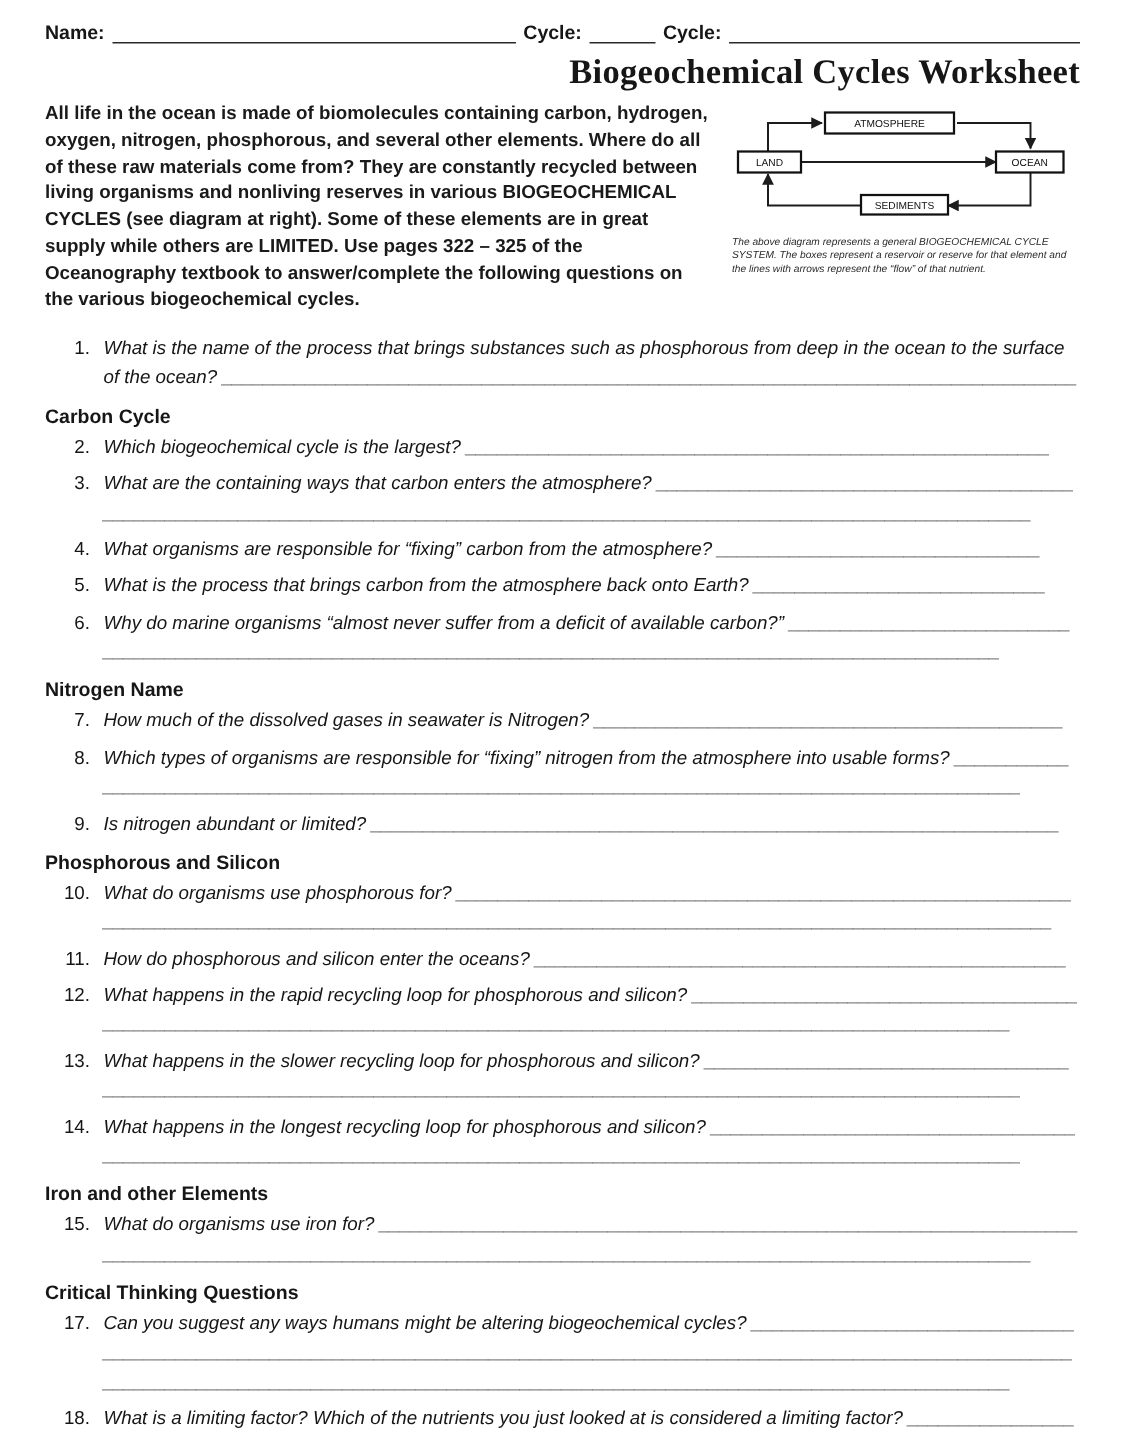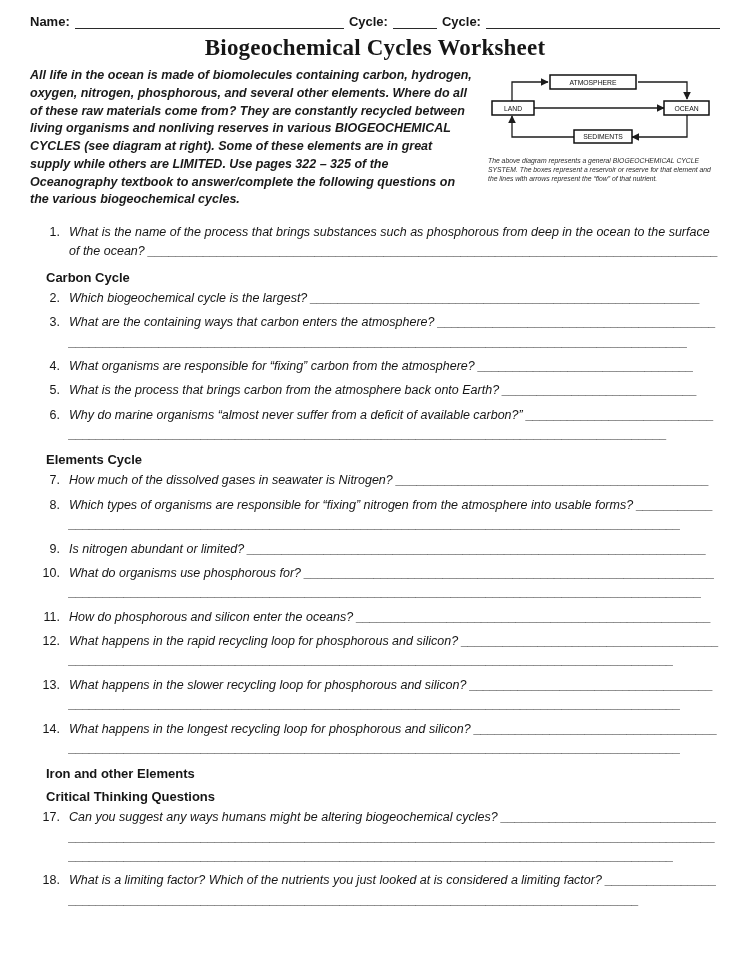--- a/index.html
+++ b/index.html
@@ -12,42 +12,42 @@
   .page { width:750px; min-height:970px; padding:14px 30px 8px 30px; background:#fff; }
 
   
   .header-row { display:flex; align-items:flex-end; font-size:13px; font-weight:bold; gap:5px; }
   .blank { display:inline-block; height:15px; border-bottom:1px solid #2a2a2a; }
   .name-blank { flex:1.15; }
   .period-blank { width:44px; }
   .date-blank { flex:1; }
 
   .title {
-    text-align:center;
+    text-align:right;
     font-family:"Liberation Serif", serif;
     font-size:23px; font-weight:bold;
     margin:6px 0 6px 0; letter-spacing:.2px;
   }
 
   
   .intro-row { display:flex; gap:12px; }
   .intro-text {
     flex:1; font-size:12.5px; line-height:1.42;
-    font-style:italic; font-weight:bold; color:#1a1a1a;
+    font-weight:bold; color:#1a1a1a;
     padding-right:4px;
   }
   .diagram-col { width:232px; flex-shrink:0; padding-top:4px; }
   .diagram-caption {
     font-size:6.8px; font-style:italic; line-height:1.3;
     color:#2a2a2a; margin-top:2px;
   }
 
   
   .questions { margin-top:14px; }
-  .section-header { font-size:13px; font-weight:bold; margin:8px 0 4px 16px; }
+  .section-header { font-size:13px; font-weight:bold; margin:8px 0 4px 0; }
   .question { display:flex; margin:2px 0 5px 0; font-size:12.5px; line-height:1.55; }
   .q-num { width:30px; flex-shrink:0; text-align:right; margin-right:9px; }
   .q-body { flex:1;font-style:italic; }
   .q-blank { word-break:break-all; overflow-wrap:anywhere; color:#1c1c1c; }
 
   svg text { font-family:"Liberation Sans", sans-serif; }
 </style>
 </head>
 <body>
 
@@ -113,33 +113,34 @@
         <span class="q-body"><span>What organisms are responsible for “fixing” carbon from the atmosphere?</span> <span class="q-blank">_______________________________</span></span>
       </div>
       <div class="question">
         <span class="q-num">5.</span>
         <span class="q-body"><span>What is the process that brings carbon from the atmosphere back onto Earth?</span> <span class="q-blank">____________________________</span></span>
       </div>
       <div class="question">
         <span class="q-num">6.</span>
         <span class="q-body"><span>Why do marine organisms “almost never suffer from a deficit of available carbon?”</span> <span class="q-blank">_________________________________________________________________________________________________________________</span></span>
       </div>
-      <div class="section-header">Elements Cycle</div>
+      <div class="section-header">Nitrogen Name</div>
       <div class="question">
         <span class="q-num">7.</span>
         <span class="q-body"><span>How much of the dissolved gases in seawater is Nitrogen?</span> <span class="q-blank">_____________________________________________</span></span>
       </div>
       <div class="question">
         <span class="q-num">8.</span>
         <span class="q-body"><span>Which types of organisms are responsible for “fixing” nitrogen from the atmosphere  into usable forms?</span> <span class="q-blank">___________________________________________________________________________________________________</span></span>
       </div>
       <div class="question">
         <span class="q-num">9.</span>
         <span class="q-body"><span>Is nitrogen abundant or limited?</span> <span class="q-blank">__________________________________________________________________</span></span>
       </div>
+      <div class="section-header">Phosphorous and Silicon</div>
       <div class="question">
         <span class="q-num">10.</span>
         <span class="q-body"><span>What do organisms use phosphorous for?</span> <span class="q-blank">______________________________________________________________________________________________________________________________________________________</span></span>
       </div>
       <div class="question">
         <span class="q-num">11.</span>
         <span class="q-body"><span>How do phosphorous and silicon enter the oceans?</span> <span class="q-blank">___________________________________________________</span></span>
       </div>
       <div class="question">
         <span class="q-num">12.</span>
@@ -147,20 +148,24 @@
       </div>
       <div class="question">
         <span class="q-num">13.</span>
         <span class="q-body"><span>What happens in the slower recycling loop for phosphorous and silicon?</span> <span class="q-blank">___________________________________________________________________________________________________________________________</span></span>
       </div>
       <div class="question">
         <span class="q-num">14.</span>
         <span class="q-body"><span>What happens in the longest recycling loop for phosphorous and silicon?</span> <span class="q-blank">___________________________________________________________________________________________________________________________</span></span>
       </div>
       <div class="section-header">Iron and other Elements</div>
+      <div class="question">
+        <span class="q-num">15.</span>
+        <span class="q-body"><span>What do organisms use iron for?</span> <span class="q-blank">____________________________________________________________________________________________________________________________________________________________</span></span>
+      </div>
       <div class="section-header">Critical Thinking Questions</div>
       <div class="question">
         <span class="q-num">17.</span>
         <span class="q-body"><span>Can you suggest any ways humans might be altering biogeochemical cycles?</span> <span class="q-blank">___________________________________________________________________________________________________________________________________________________________________________________________________________________</span></span>
       </div>
       <div class="question">
         <span class="q-num">18.</span>
         <span class="q-body"><span>What is a limiting factor?  Which of the nutrients you just looked at is considered a limiting factor?</span> <span class="q-blank">__________________________________________________________________________________________________</span></span>
       </div>
     </div>

